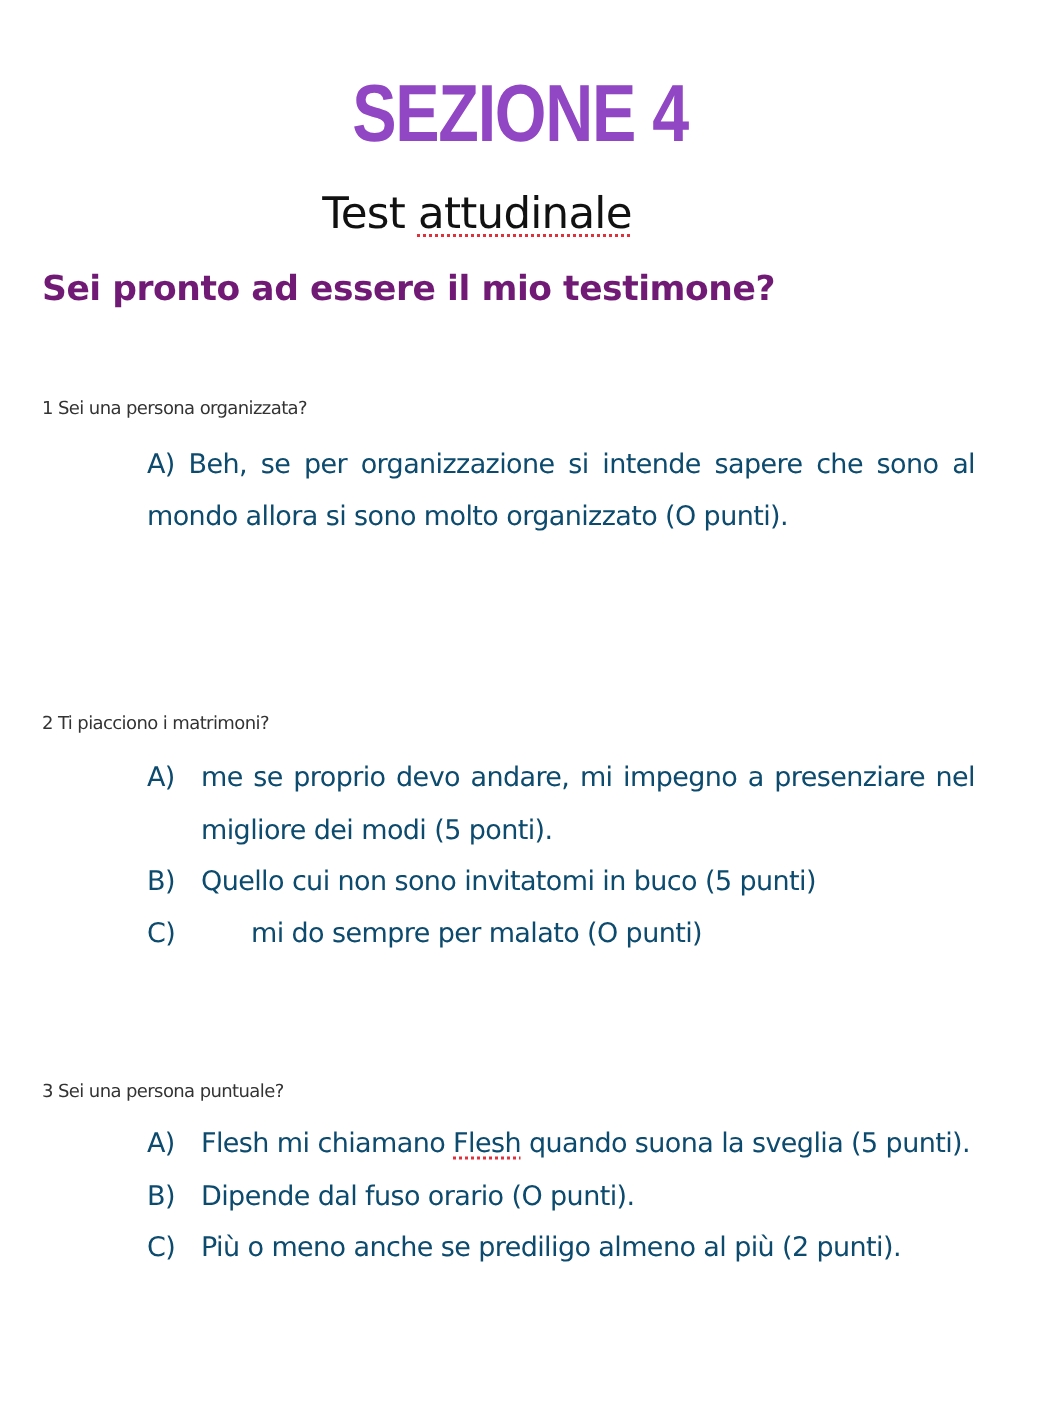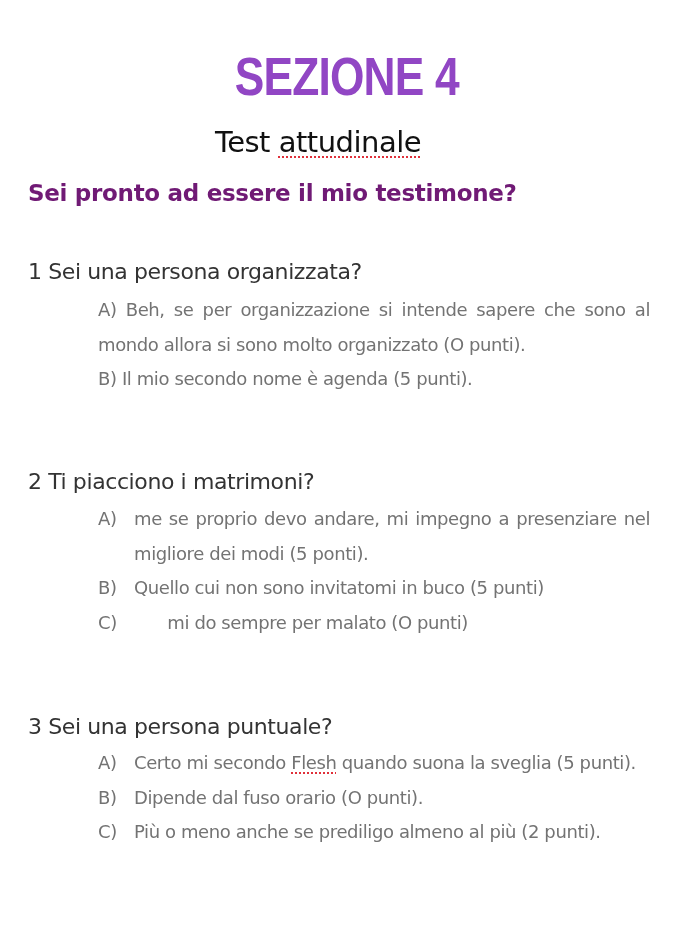--- a/index.html
+++ b/index.html
@@ -59,32 +59,32 @@
       font-family: "DejaVu Sans", sans-serif;
       font-weight: bold;
       font-size: 23px;
       line-height: 36px;
       color: #701a75;
       letter-spacing: -0.3px;
     }
     .question {
       position: absolute;
       left: 28px;
-      font-size: 22px;
+      font-size: 12px;
       line-height: 28px;
       color: #333333;
       letter-spacing: -0.4px;
     }
     .answers {
       position: absolute;
       left: 98px;
       width: 552px;
       font-size: 18px;
       line-height: 34.5px;
-      color: #737373;
+      color: #0c4a6e;
       letter-spacing: -0.4px;
     }
     .answer {
       display: block;
     }
     .answer.justify {
       text-align: justify;
     }
     .hang {
       display: flex;
@@ -114,24 +114,20 @@
 
   <div class="question" style="top:258px;">
     <span>1</span>
     <span>Sei una persona organizzata?</span>
   </div>
   <div class="answers" style="top:293px;">
     <div class="answer justify">
       <span>A)</span>
       <span>Beh, se per organizzazione si intende sapere che sono al mondo allora si sono molto organizzato (O punti).</span>
     </div>
-    <div class="answer">
-      <span>B)</span>
-      <span>Il mio secondo nome è agenda (5 punti).</span>
-    </div>
   </div>
 
   <div class="question" style="top:468px;">
     <span>2</span>
     <span>Ti piacciono i matrimoni?</span>
   </div>
   <div class="answers" style="top:502px;">
     <div class="answer hang justify">
       <span class="letter">A)</span>
       <span class="text">me se proprio devo andare, mi impegno a presenziare nel migliore dei modi (5 ponti).</span>
@@ -146,21 +142,21 @@
     </div>
   </div>
 
   <div class="question" style="top:713px;">
     <span>3</span>
     <span>Sei una persona puntuale?</span>
   </div>
   <div class="answers" style="top:746px;">
     <div class="answer hang">
       <span class="letter">A)</span>
-      <span class="text"><span style="white-space:pre;">Certo mi secondo </span><span class="spell-small">Flesh</span><span style="white-space:pre;"> quando suona la sveglia (5 punti).</span></span>
+      <span class="text"><span style="white-space:pre;">Flesh mi chiamano </span><span class="spell-small">Flesh</span><span style="white-space:pre;"> quando suona la sveglia (5 punti).</span></span>
     </div>
     <div class="answer hang">
       <span class="letter">B)</span>
       <span class="text">Dipende dal fuso orario (O punti).</span>
     </div>
     <div class="answer hang">
       <span class="letter">C)</span>
       <span class="text">Più o meno anche se prediligo almeno al più (2 punti).</span>
     </div>
   </div>

